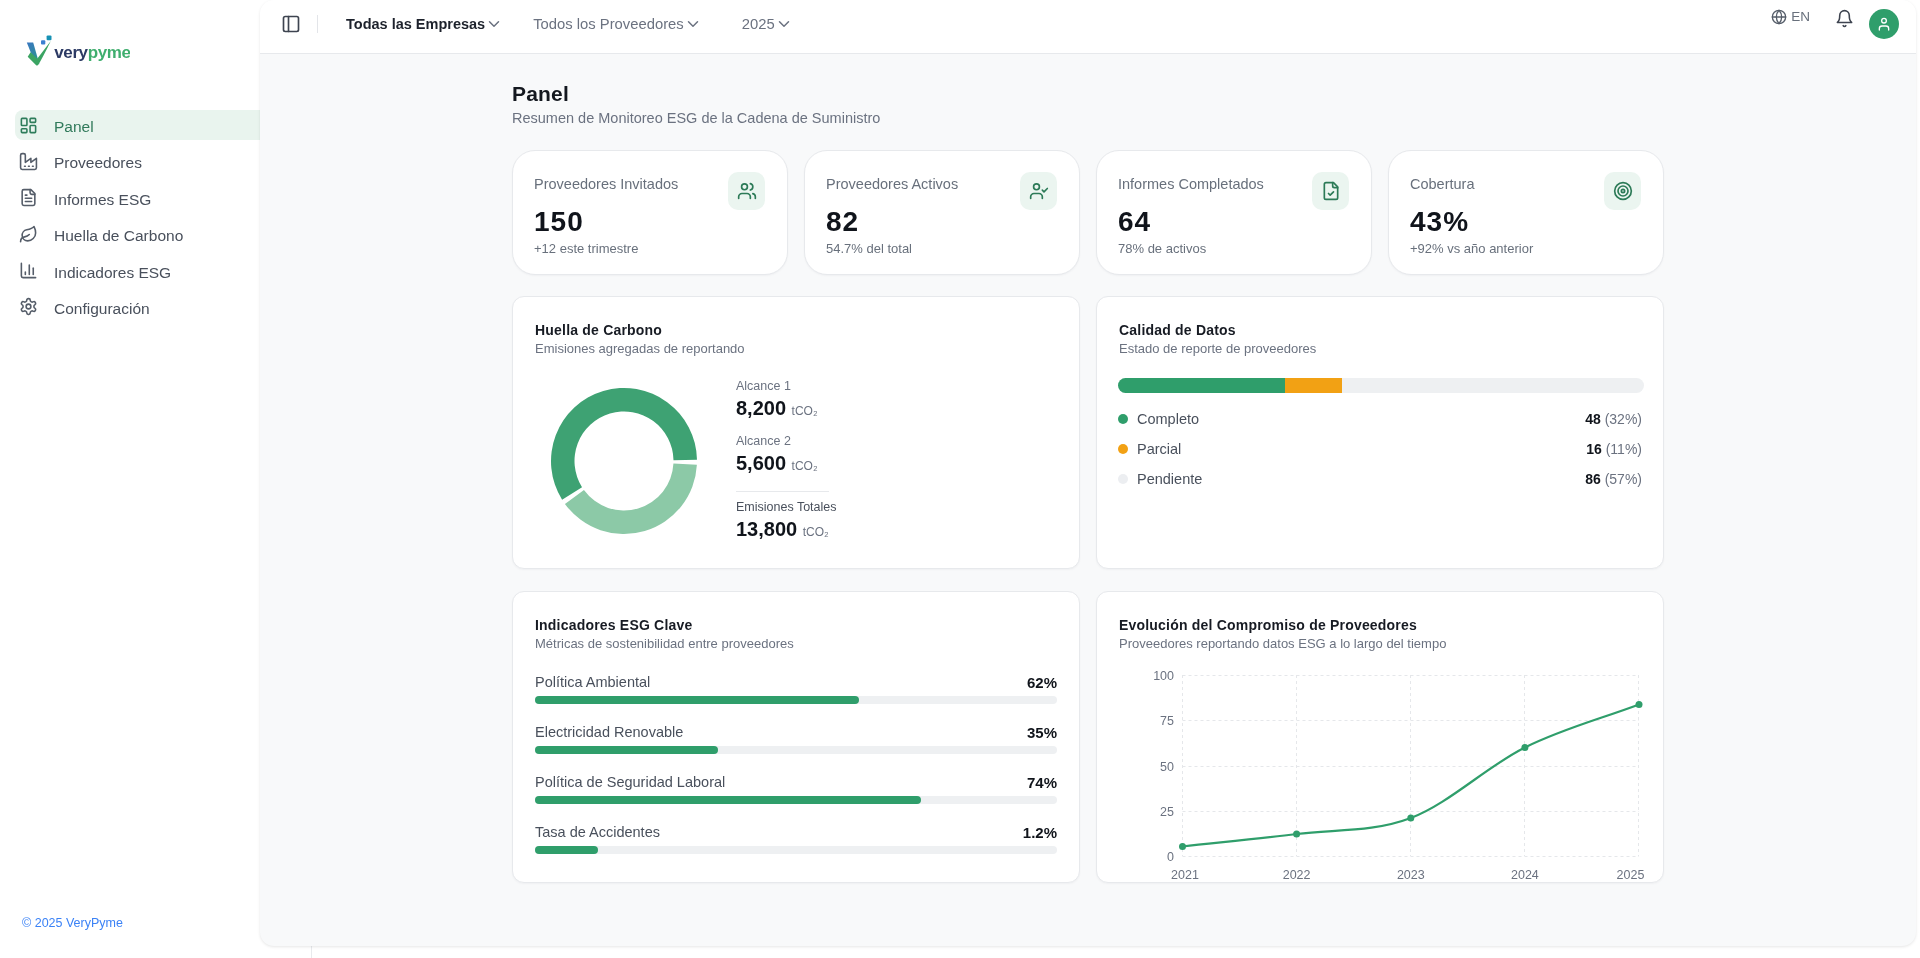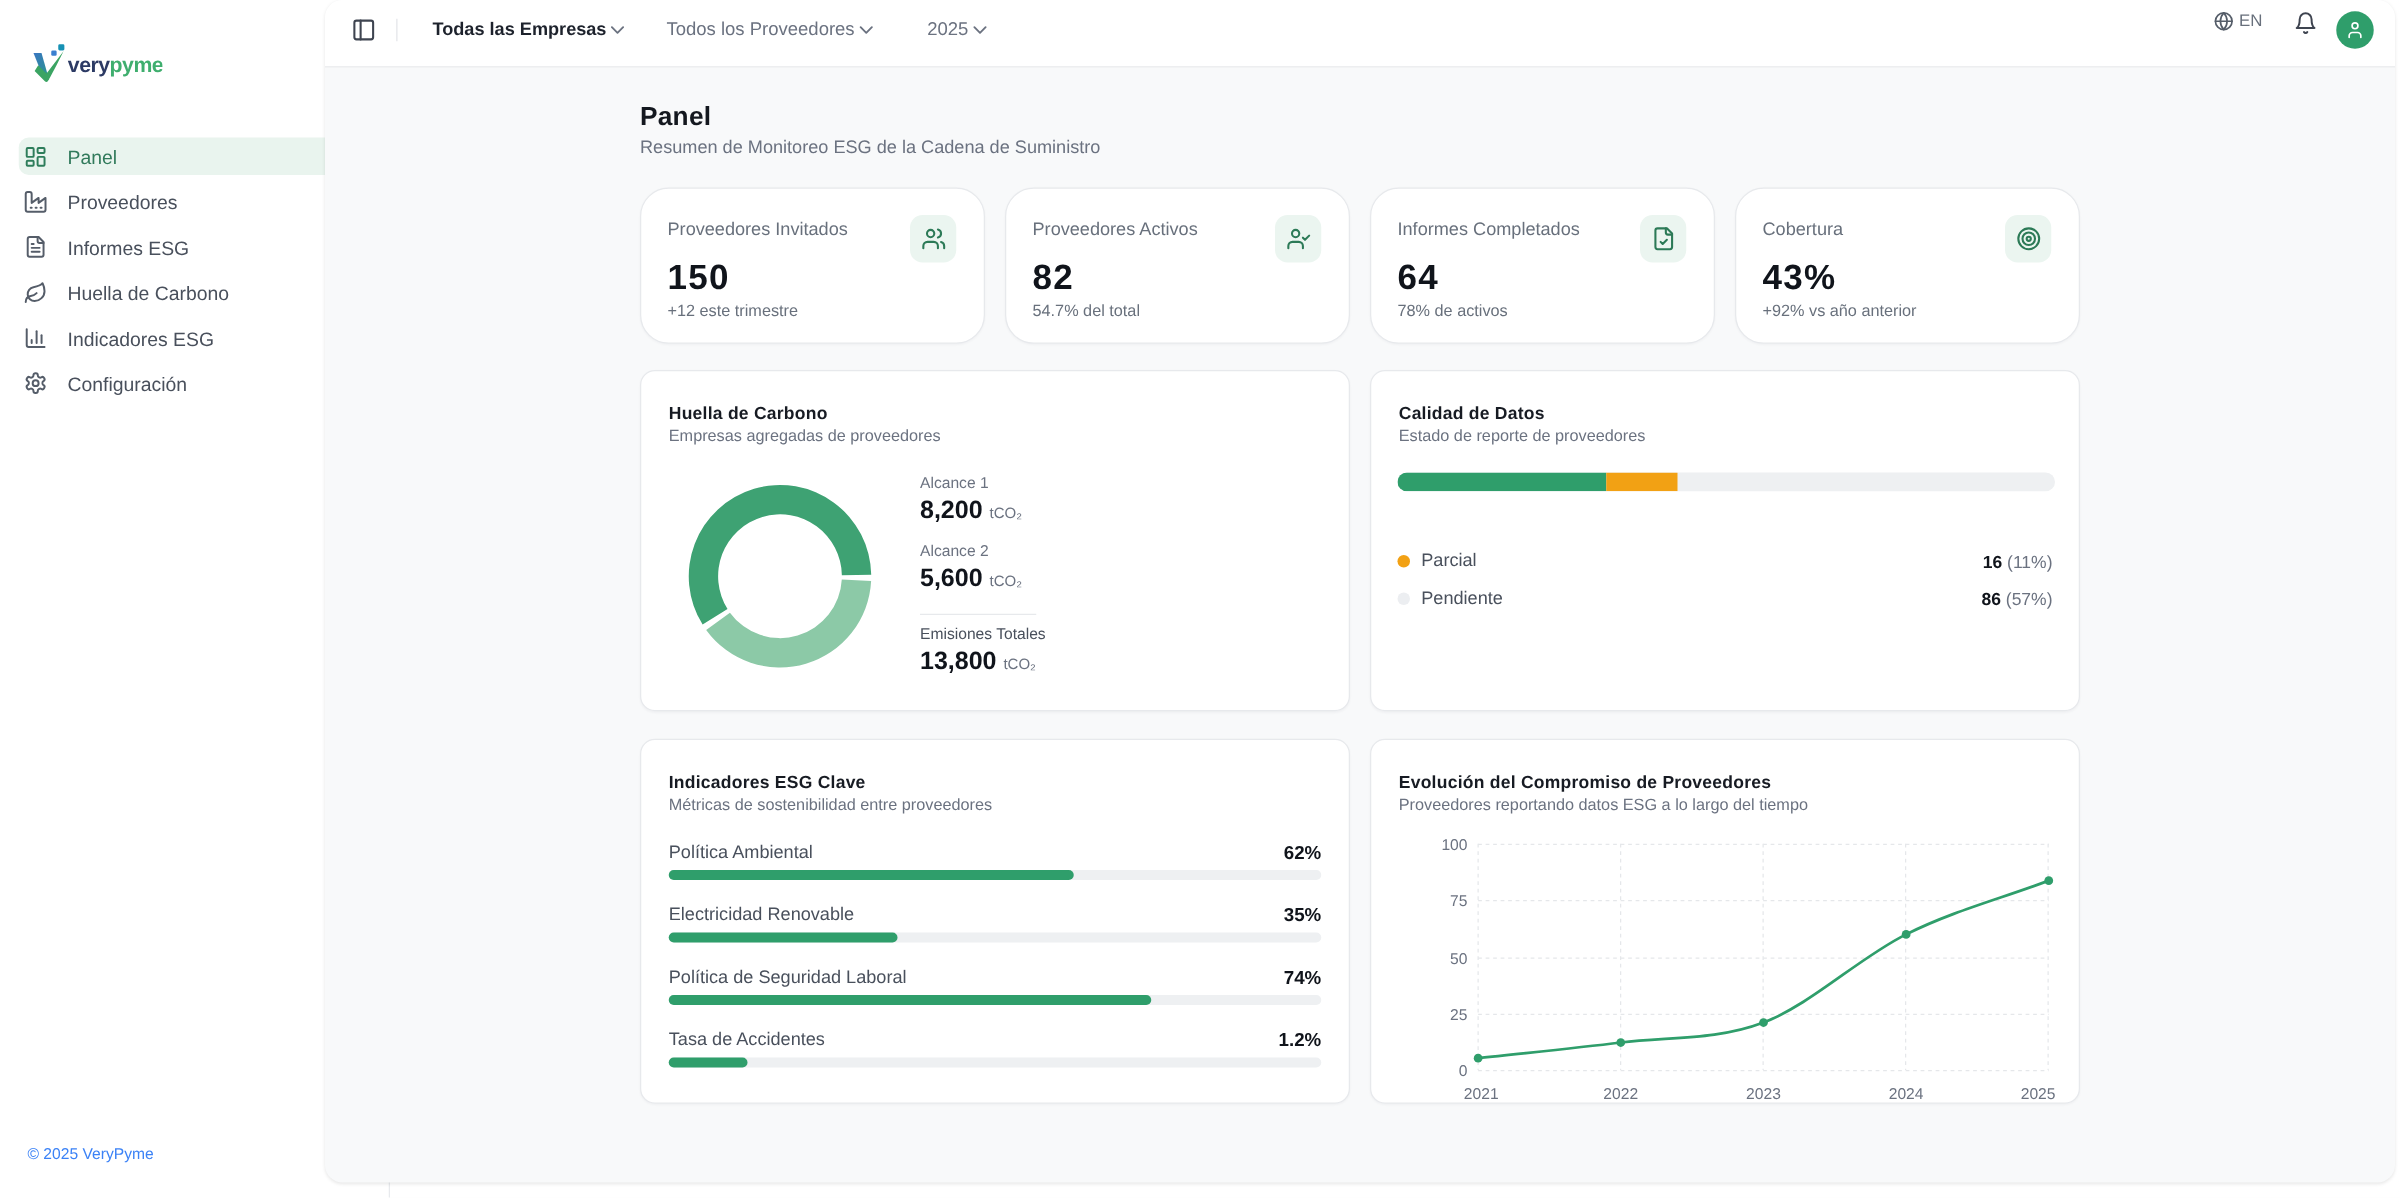--- a/index.html
+++ b/index.html
@@ -231,21 +231,21 @@
                 <circle cx="12" cy="12" r="10"></circle>
                 <circle cx="12" cy="12" r="6"></circle>
                 <circle cx="12" cy="12" r="2"></circle>
               </svg>
             </div>
         </div>
       </div>
       <div class="row2">
         <div class="card h272">
           <div class="ct">Huella de Carbono</div>
-          <div class="cs">Empresas agregadas de proveedores</div>
+          <div class="cs">Emisiones agregadas de reportando</div>
           <svg style="position:absolute;left:36px;top:89px" width="150" height="150" viewBox="0 0 150 150">
             <path d="M147.99 73.73 A73 73 0 1 0 13.09 113.68 L33.02 101.23 A49.5 49.5 0 1 1 124.49 74.14 Z" fill="#3ea273"></path>
             <path d="M15.94 117.91 A73 73 0 0 0 147.90 78.82 L124.43 77.59 A49.5 49.5 0 0 1 34.95 104.10 Z" fill="#8cc9a7"></path>
           </svg>
           <div class="hu-item" style="top:81px">
               <div class="hu-l">Alcance 1</div>
               <div class="hu-v">8,200 <span>tCO₂</span></div>
             </div>
           <div class="hu-item" style="top:136px">
               <div class="hu-l">Alcance 2</div>
@@ -256,20 +256,25 @@
               <div class="hu-l" style="color:#49505c">Emisiones Totales</div>
               <div class="hu-v">13,800 <span>tCO₂</span></div>
             </div>
         </div>
         <div class="card h272">
           <div class="ct">Calidad de Datos</div>
           <div class="cs">Estado de reporte de proveedores</div>
           <div class="qbar">
               <div class="g"></div>
               <div class="o"></div>
+            </div>
+          <div class="leg" style="top:111px">
+              <span class="dot" style="background:#2f9e6b"></span>
+              <span class="nm">Completo</span>
+              <span class="val">48&nbsp;<span class="pct">(32%)</span></span>
             </div>
           <div class="leg" style="top:141px">
               <span class="dot" style="background:#f2a114"></span>
               <span class="nm">Parcial</span>
               <span class="val">16&nbsp;<span class="pct">(11%)</span></span>
             </div>
           <div class="leg" style="top:171px">
               <span class="dot" style="background:#eceef1"></span>
               <span class="nm">Pendiente</span>
               <span class="val">86&nbsp;<span class="pct">(57%)</span></span>

